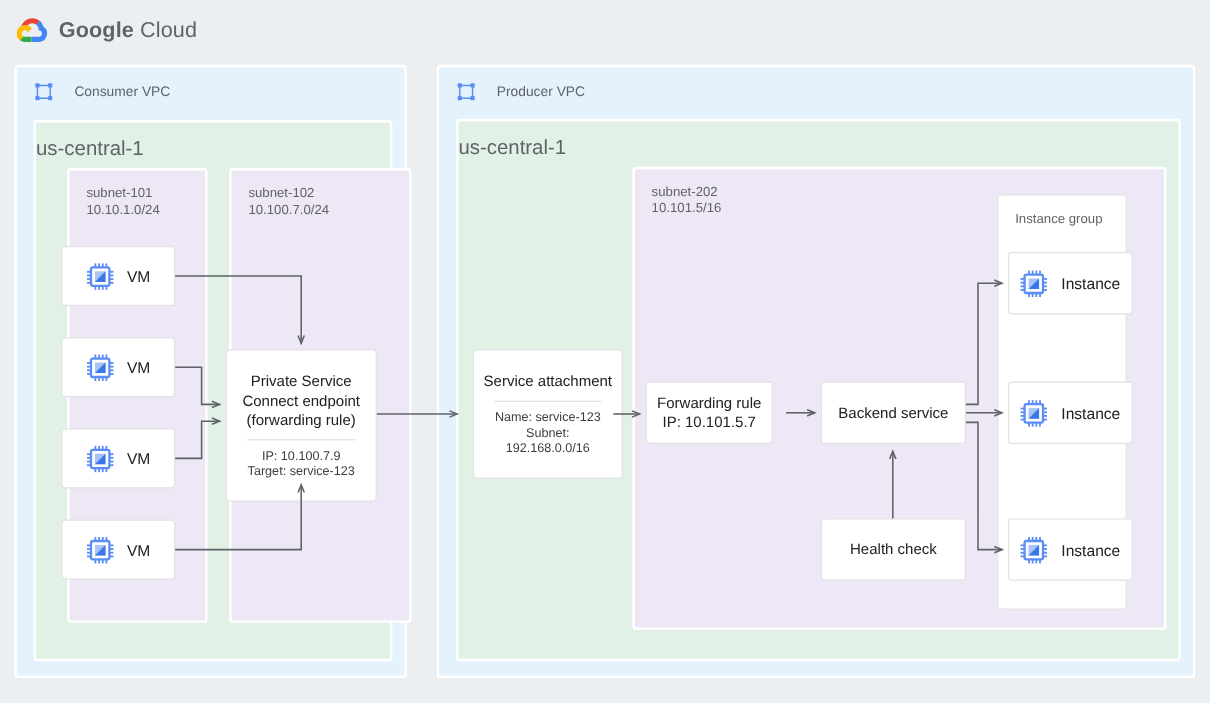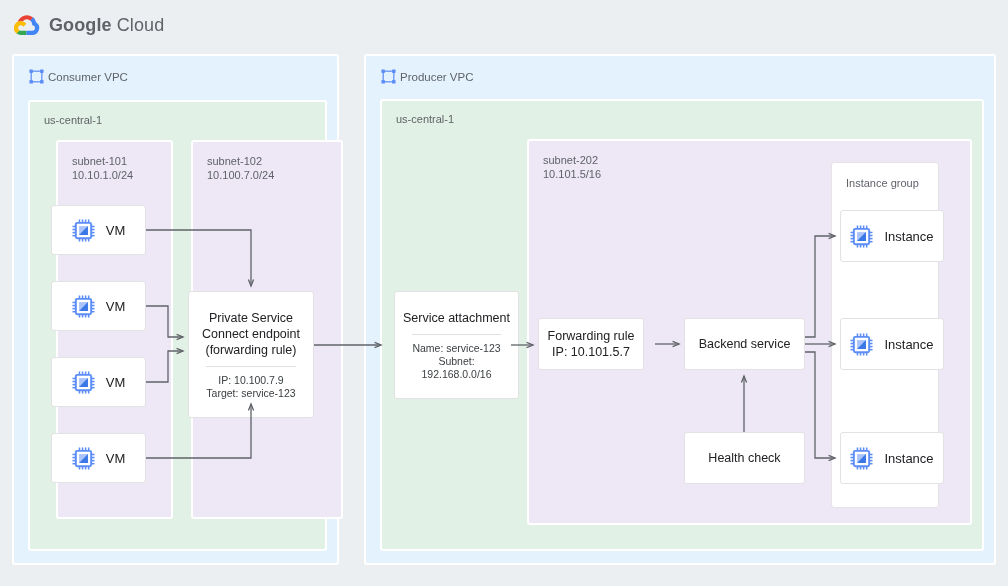--- a/index.html
+++ b/index.html
@@ -17,29 +17,29 @@
   .brand{position:absolute;left:14px;top:12px;display:flex;align-items:center;gap:9px;}
   .brand-logo{width:26px;height:26px;display:block;}
   .brand-text{font-size:18px;color:#5f6368;letter-spacing:.1px;white-space:nowrap;text-align:right;}
   .brand-text b{color:#5f6368;font-weight:600;}
 
   
   .vpc{
     position:absolute;background:#e3f2fd;
     border:2px solid #ffffff;border-radius:3px;box-sizing:border-box;
   }
-  .vpc-head{position:absolute;left:14px;top:12px;display:flex;align-items:center;gap:3px;}
+  .vpc-head{position:absolute;left:14px;top:12px;display:flex;align-items:center;gap:17px;}
   .vpc-title{font-size:11.5px;color:#5f6368;white-space:nowrap;}
   .vpc-icon{width:17px;height:17px;display:block;}
 
   .region{
     position:absolute;background:#e2f1e6;
     border:2px solid #ffffff;border-radius:3px;box-sizing:border-box;
   }
-  .region-title{position:absolute;left:14px;top:12px;font-size:11px;color:#5f6368;white-space:nowrap;}
+  .region-title{position:absolute;left:0;top:12px;font-size:17px;color:#5f6368;white-space:nowrap;}
 
   .subnet{
     position:absolute;background:#ede7f6;
     border:2px solid #ffffff;border-radius:3px;box-sizing:border-box;
   }
   .subnet-title{position:absolute;left:14px;top:12px;font-size:11px;color:#5f6368;line-height:14px;white-space:nowrap;}
 
   .group{
     position:absolute;background:#ffffff;
     border:1px solid #e4e4e6;border-radius:3px;box-sizing:border-box;

